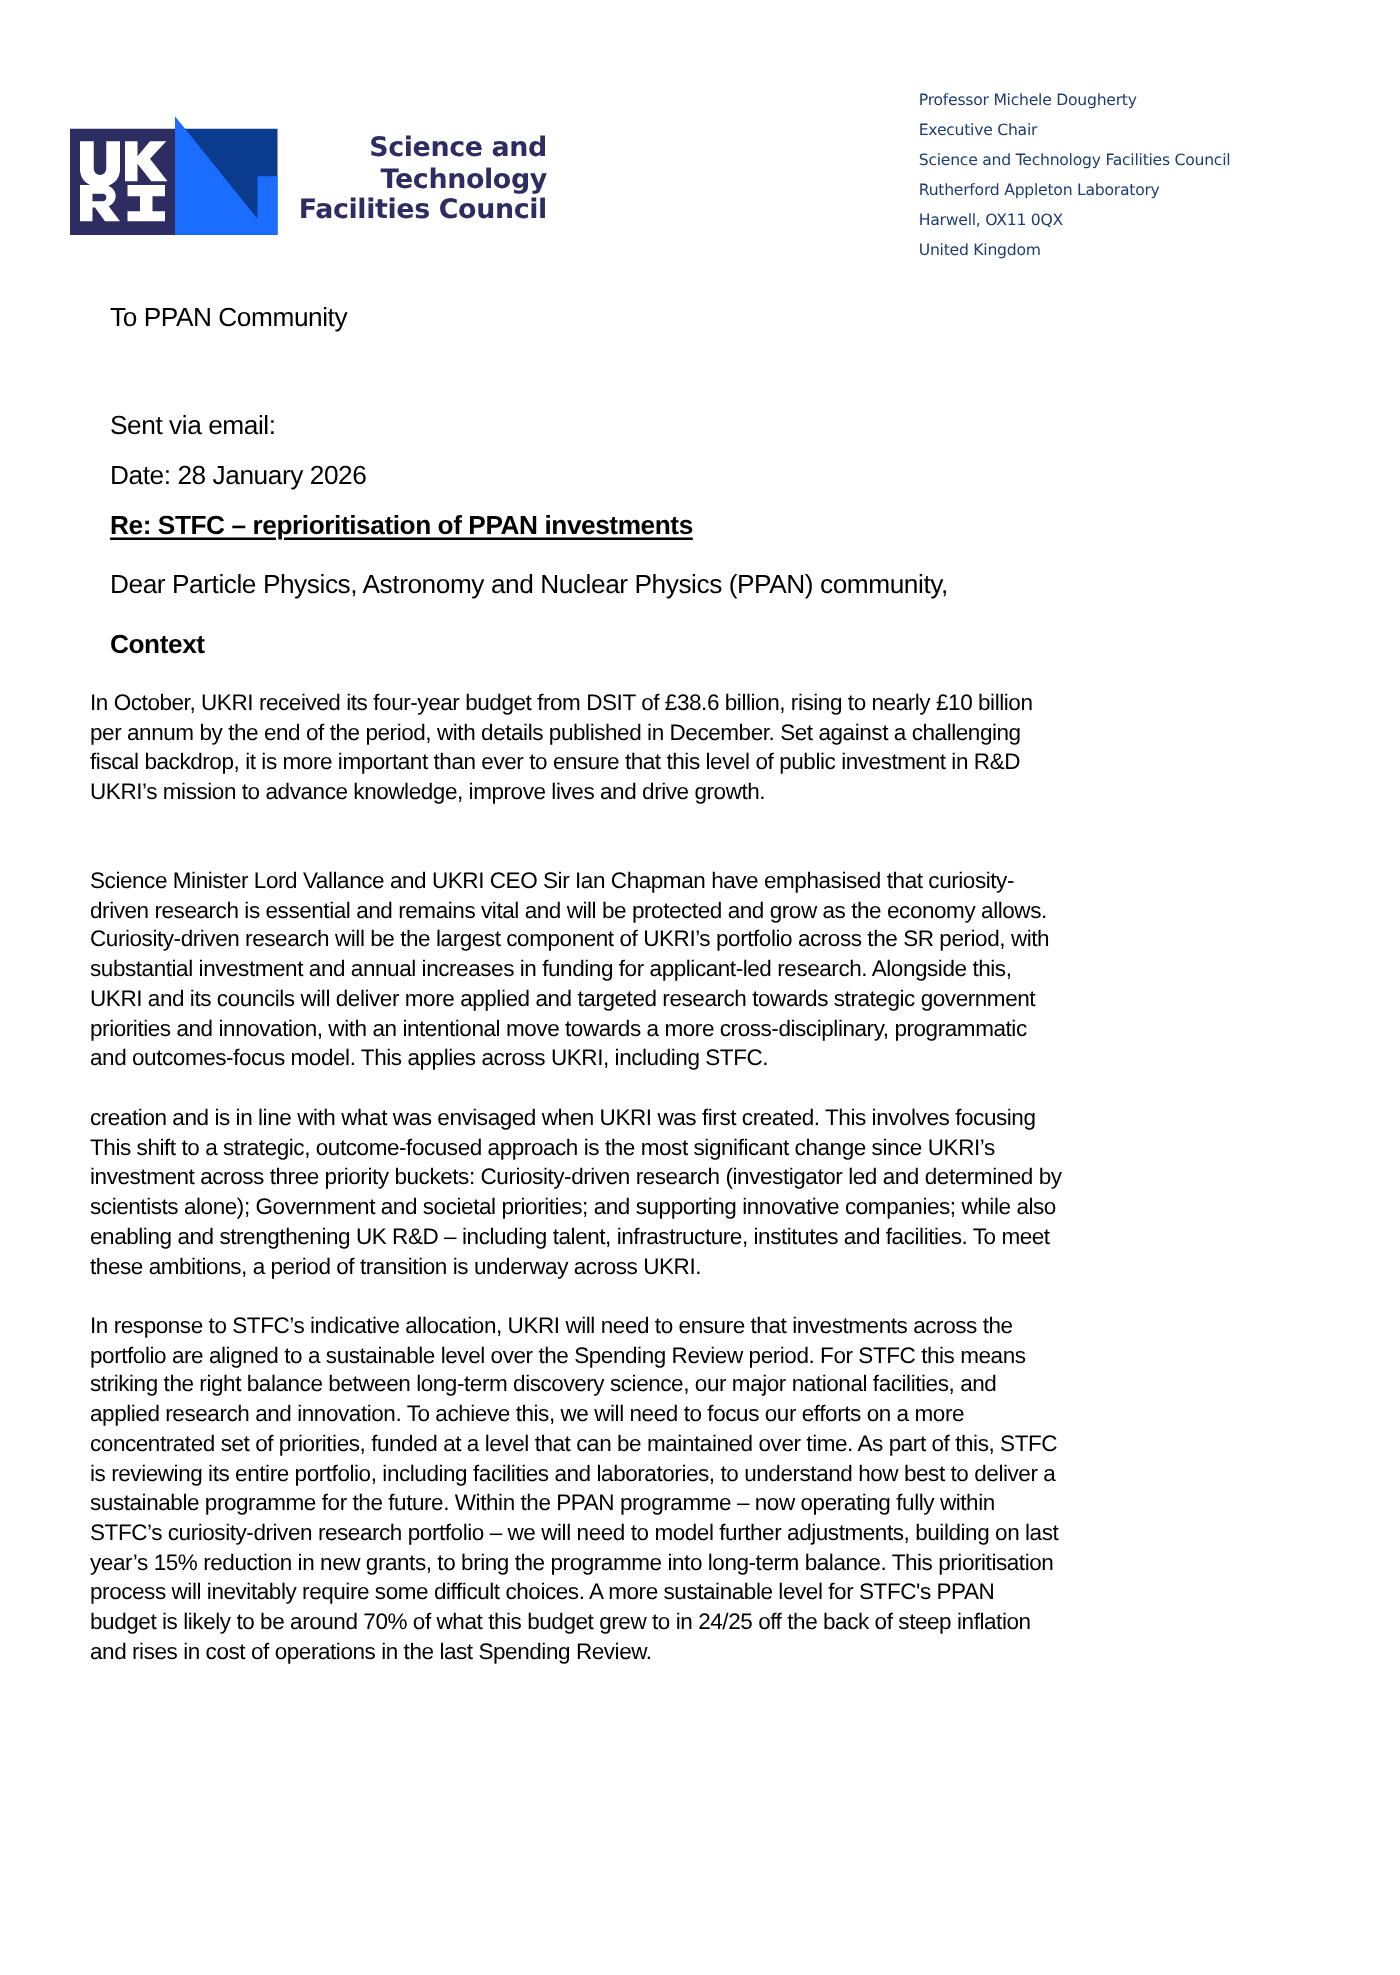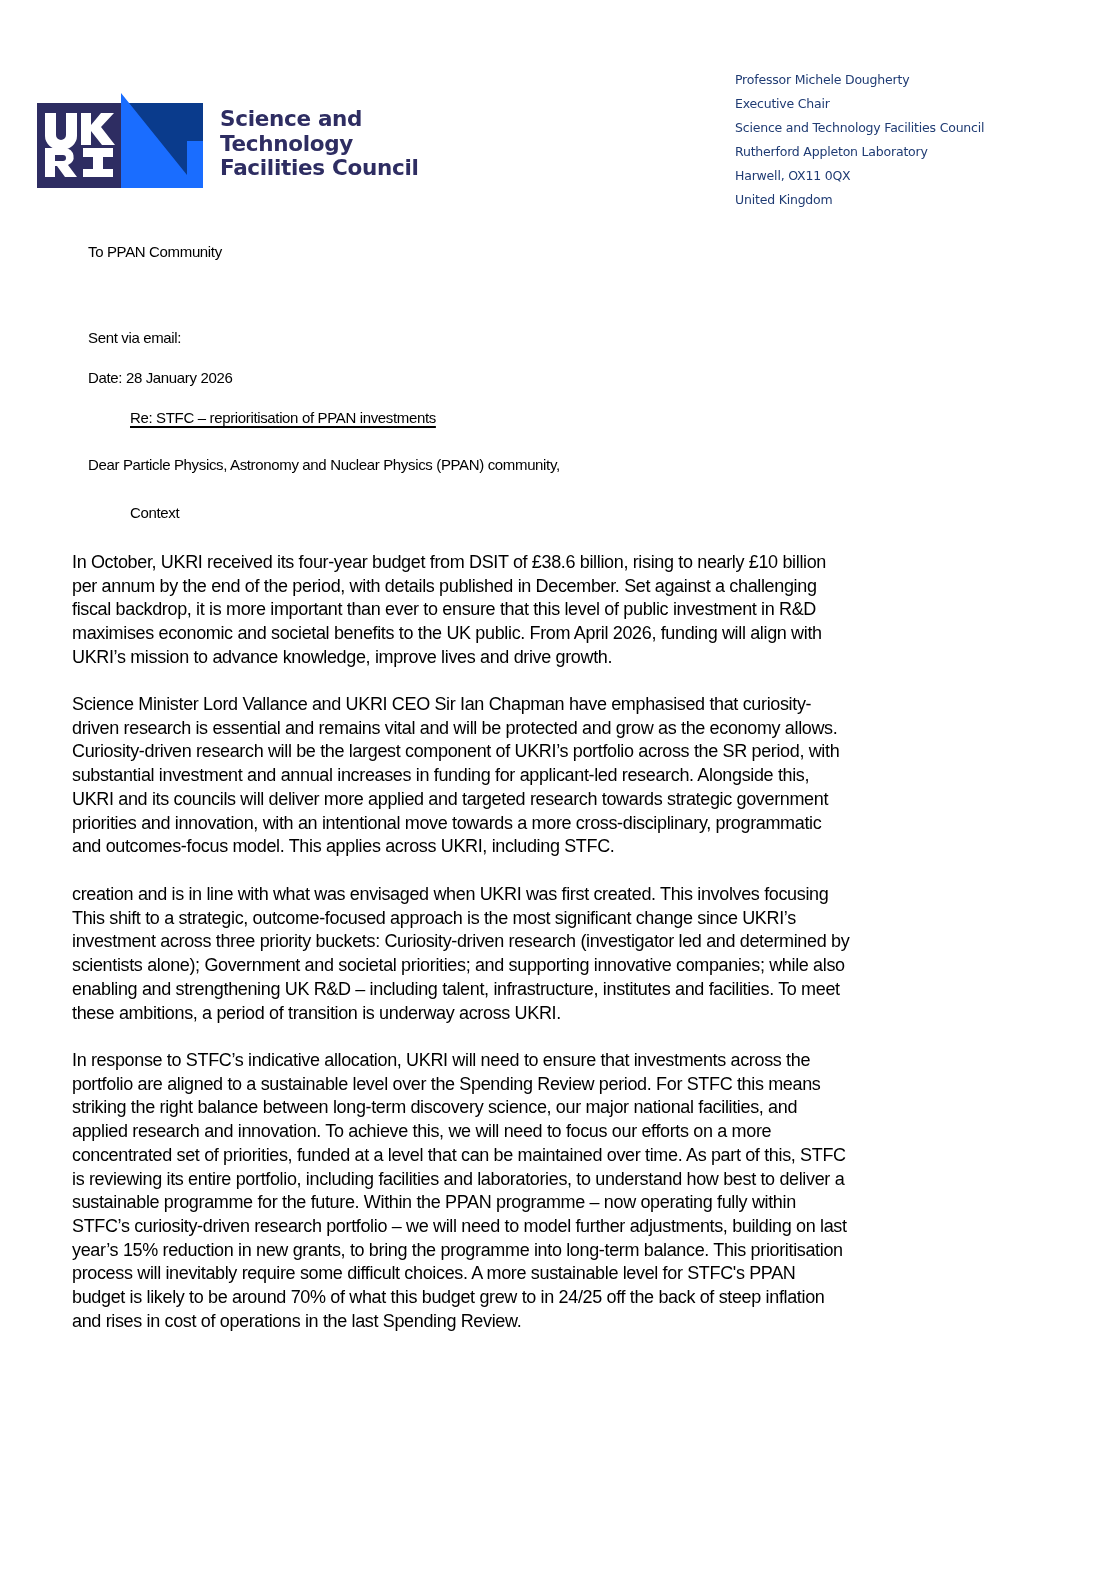--- a/index.html
+++ b/index.html
@@ -18,24 +18,25 @@
     .page {
       position: absolute;
       left: 0; top: 0;
       width: 1120px;
       height: 1580px;
       background: #ffffff;
     }
     
     .logo {
       position: absolute;
-      left: 37px;
+      left: 56px;
       top: 93px;
       width: 370px;
       height: 95px;
+      text-align: right;
     }
     .logo svg { position: absolute; left: 0; top: 0; }
     .logo-text {
       position: absolute;
       left: 183px;
       top: 14px;
       font-family: "DejaVu Sans", sans-serif;
       font-weight: bold;
       font-size: 21.5px;
       line-height: 24.5px;
@@ -53,26 +54,26 @@
       font-size: 12.5px;
       line-height: 24px;
       color: #1f3b73;
     }
     .address div { white-space: nowrap; letter-spacing: -0.2px; }
 
     
     .line {
       position: absolute;
       left: 88px;
-      font-size: 15px;
+      font-size: 21px;
       white-space: nowrap;
       letter-spacing: -0.35px;
     }
     .italic { }
-    .bold { font-weight: normal; margin-left: 42px; }
+    .bold { font-weight: bold; }
     .underline { text-decoration: underline; text-decoration-thickness: 2px; text-underline-offset: 3px; }
 
     .para {
       position: absolute;
       left: 72px;
       font-size: 18px;
       line-height: 23.7px;
       letter-spacing: -0.35px;
     }
     .para .pl { white-space: nowrap; display: block; }
@@ -119,21 +120,20 @@
   <div class="line italic" style="top:329px;">Sent via email:</div>
   <div class="line" style="top:369px;">Date: 28 January 2026</div>
   <div class="line bold underline" style="top:409px;">Re: STFC – reprioritisation of PPAN investments</div>
   <div class="line" style="top:456px;text-align:right;">Dear Particle Physics, Astronomy and Nuclear Physics (PPAN) community,</div>
   <div class="line bold" style="top:504px;">Context</div>
 
   <div class="para" style="top:551px;">
     <span class="pl">In October, UKRI received its four-year budget from DSIT of £38.6 billion, rising to nearly £10 billion</span>
     <span class="pl">per annum by the end of the period, with details published in December. Set against a challenging</span>
     <span class="pl">fiscal backdrop, it is more important than ever to ensure that this level of public investment in R&amp;D</span>
-    <span class="pl">maximises economic and societal benefits to the UK public. From April 2026, funding will align with</span>
     <span class="pl">UKRI’s mission to advance knowledge, improve lives and drive growth.</span>
   </div>
 
   <div class="para" style="top:693px;">
     <span class="pl">Science Minister Lord Vallance and UKRI CEO Sir Ian Chapman have emphasised that curiosity-</span>
     <span class="pl">driven research is essential and remains vital and will be protected and grow as the economy allows.</span>
     <span class="pl">Curiosity-driven research will be the largest component of UKRI’s portfolio across the SR period, with</span>
     <span class="pl">substantial investment and annual increases in funding for applicant-led research. Alongside this,</span>
     <span class="pl">UKRI and its councils will deliver more applied and targeted research towards strategic government</span>
     <span class="pl">priorities and innovation, with an intentional move towards a more cross-disciplinary, programmatic</span>

